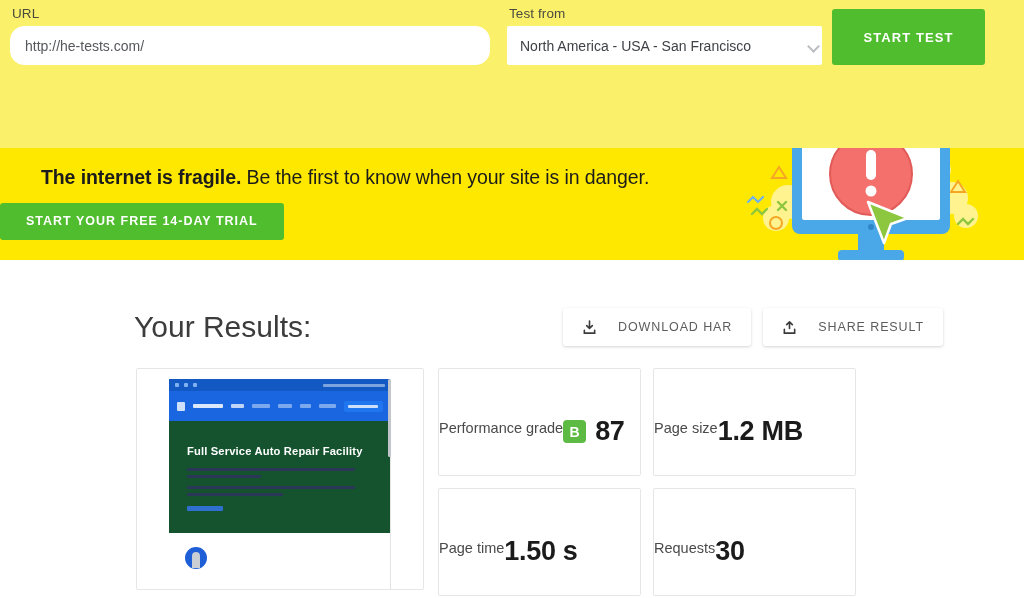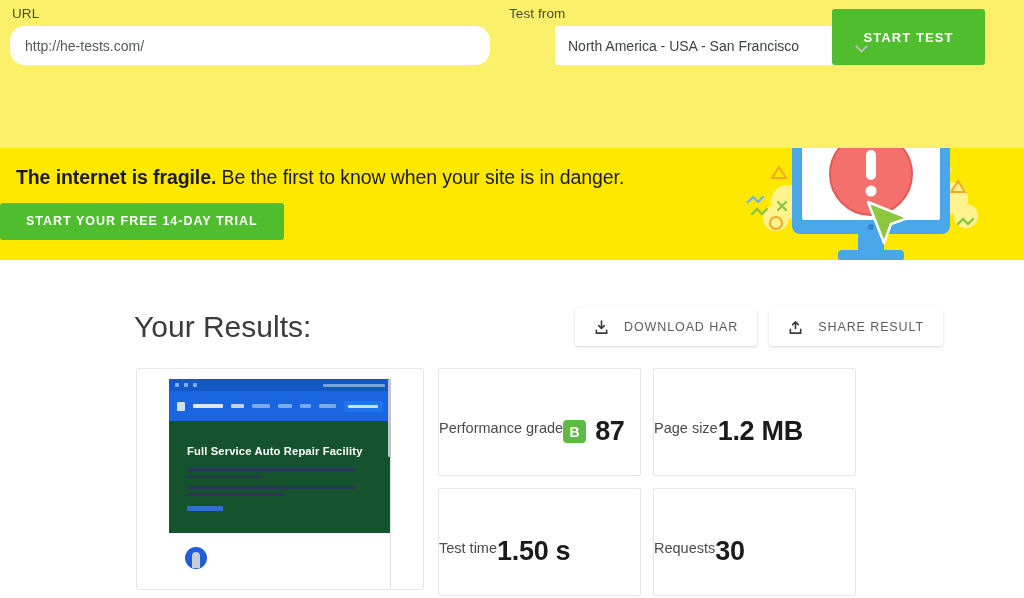--- a/index.html
+++ b/index.html
@@ -52,21 +52,20 @@
     background: #ffffff;
     border-radius: 2px;
     display: flex;
     align-items: center;
     justify-content: space-between;
     padding: 0 0 0 13px;
     font-size: 14px;
     color: #3e4246;
     width: 100%;
     cursor: pointer;
-    margin-left: 48px;
   }
   .chev {
     width: 12px; height: 12px;
     position: relative;
     flex: 0 0 auto;
     margin-right: 2px;
   }
   .chev::before {
     content: "";
     position: absolute;
@@ -99,25 +98,26 @@
     background: #ffe800;
     overflow: hidden;
   }
   .banner-inner {
     position: relative;
     z-index: 3;
     padding-top: 18px;
   }
   .banner-head {
     text-align: left;
-    padding-left: 16px;
+    padding-left: 25px;
     font-size: 19.5px;
     color: #1b1b1b;
     letter-spacing: -0.1px;
     white-space: nowrap;
+    margin-left: 16px;
   }
   .banner-head b { font-weight: bold; }
   .banner-head span { font-weight: normal; }
   .btn-trial-wrap {
     margin-top: 14px;
   }
   .btn-trial {
     display: inline-block;
     background: #4fbd2d;
     color: #ffffff;
@@ -157,21 +157,21 @@
   .results-title {
     font-size: 30px;
     font-weight: normal;
     color: #3c3c3c;
     letter-spacing: 0px;
     flex: 1 1 auto;
   }
   .head-btn {
     display: flex;
     align-items: center;
-    gap: 15px;
+    gap: 21px;
     height: 38px;
     padding: 0 19px;
     background: #ffffff;
     border: none;
     border-radius: 3px;
     box-shadow: 0 1px 3px rgba(0,0,0,0.17);
     font-size: 12.5px;
     letter-spacing: .9px;
     color: #5c5c5c;
     cursor: pointer;
@@ -455,21 +455,21 @@
           <span>87</span>
         </div>
       </div>
 
       <div class="metric">
         <div class="metric-label">Page size</div>
         <div class="metric-value">1.2 MB</div>
       </div>
 
       <div class="metric">
-        <div class="metric-label">Test time</div>
+        <div class="metric-label">Page time</div>
         <div class="metric-value">1.50 s</div>
       </div>
 
       <div class="metric">
         <div class="metric-label">Requests</div>
         <div class="metric-value">30</div>
       </div>
 
     </div>
   </div>

